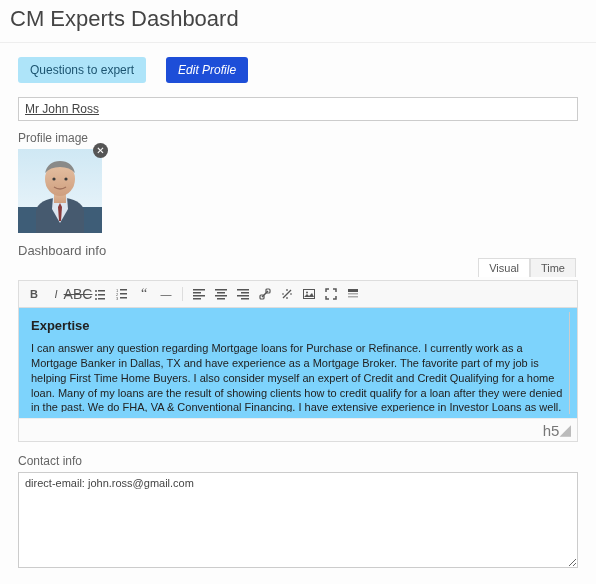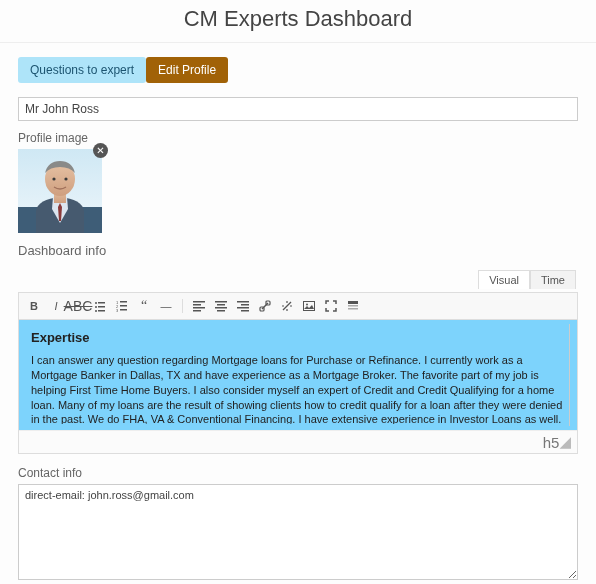--- a/index.html
+++ b/index.html
@@ -1,24 +1,24 @@
 <!DOCTYPE html>
 <html><head>
 <meta charset="utf-8">
 <style>
   * { box-sizing: border-box; margin: 0; padding: 0; font-family: "Helvetica Neue", Arial, sans-serif; }
   body { background: #fdfdfd; color: #444; font-size: 13px; width: 596px; }
-  .page-title { font-size: 22px; font-weight: 400; color: #444; padding: 6px 10px 10px 10px; border-bottom: 1px solid #eee; text-align: center; }
+  .page-title { font-size: 22px; font-weight: 400; color: #444; padding: 6px 10px 10px 10px; border-bottom: 1px solid #eee; }
   .content { padding: 10px 18px; }
-  .tabs { display: flex; gap: 0; margin: 4px 0 14px 0; }
+  .tabs { display: flex; gap: 20px; margin: 4px 0 14px 0; }
   .tab { padding: 6px 12px; font-size: 12px; border-radius: 3px; cursor: pointer; border: none; background: transparent; color: #333; }
   .tab.lite { background: #aee4f9; color: #1c5470; }
-  .tab.act  { background: #a16207; color: #fff; }
+  .tab.act  { background: #1d4ed8; color: #fff; font-style: italic; }
   .form-label { font-size: 12px; color: #666; margin: 6px 0 4px 0; display: block; }
-  .text-input { width: 100%; padding: 4px 6px; font-size: 12px; border: 1px solid #ccc; color: #444; }
+  .text-input { width: 100%; padding: 4px 6px; font-size: 12px; border: 1px solid #ccc; color: #444; text-decoration: underline; }
   .profile-img-wrap { position: relative; width: 84px; height: 84px; margin-top: 4px; margin-bottom: 10px; background: #ddd; }
   .avatar-svg { display:block; }
   .close-badge { position: absolute; top: -6px; right: -6px; width: 15px; height: 15px; border-radius: 50%; background: #555; color: #fff; font-size: 10px; line-height: 15px; text-align: center; cursor: pointer; }
   .overview-label { font-size: 13px; color: #666; margin: 8px 0 6px 0; }
   .editor-box { border: 1px solid #ddd; background: #f8f8f8; position: relative; }
   .editor-tabs { position: absolute; right: 2px; top: -22px; display: flex; }
   .editor-tab { border: 1px solid #ddd; border-bottom: none; background: #f3f3f3; font-size: 11px; padding: 3px 10px; color: #555; cursor: pointer; }
   .editor-tab.active { background: #fff; }
   .toolbar { display: flex; gap: 8px; padding: 6px 8px; border-bottom: 1px solid #ddd; align-items: center; }
   .tb-ico { width: 14px; height: 14px; display: flex; align-items: center; justify-content: center; font-size: 11px; color: #555; cursor: pointer; }
@@ -69,21 +69,21 @@
       <circle cx="36" cy="30" r="1.6" fill="#3a3a3a"></circle>
       <circle cx="48" cy="30" r="1.6" fill="#3a3a3a"></circle>
       <path d="M36 38 Q42 42 48 38" stroke="#a0705a" stroke-width="1.4" fill="none"></path>
       <polygon points="40,58 42,54 44,58 43,72 41,72" fill="#8a3a3a"></polygon>
     </svg>
     <div class="close-badge">✕</div>
   </div>
 
   <div class="overview-label">Dashboard info</div>
 
-  <div style="position:relative; margin-top:34px;">
+  <div style="position:relative; margin-top:22px;">
     <div class="editor-tabs">
       <div class="editor-tab active">Visual</div>
       <div class="editor-tab">Time</div>
     </div>
 
     <div class="editor-box">
       <div class="toolbar">
         <span class="tb-ico" style="font-weight:bold;">B</span>
         <span class="tb-ico" style="font-style:italic;">I</span>
         <span class="tb-ico" style="text-decoration:line-through;font-size:14px;">ABC</span>

